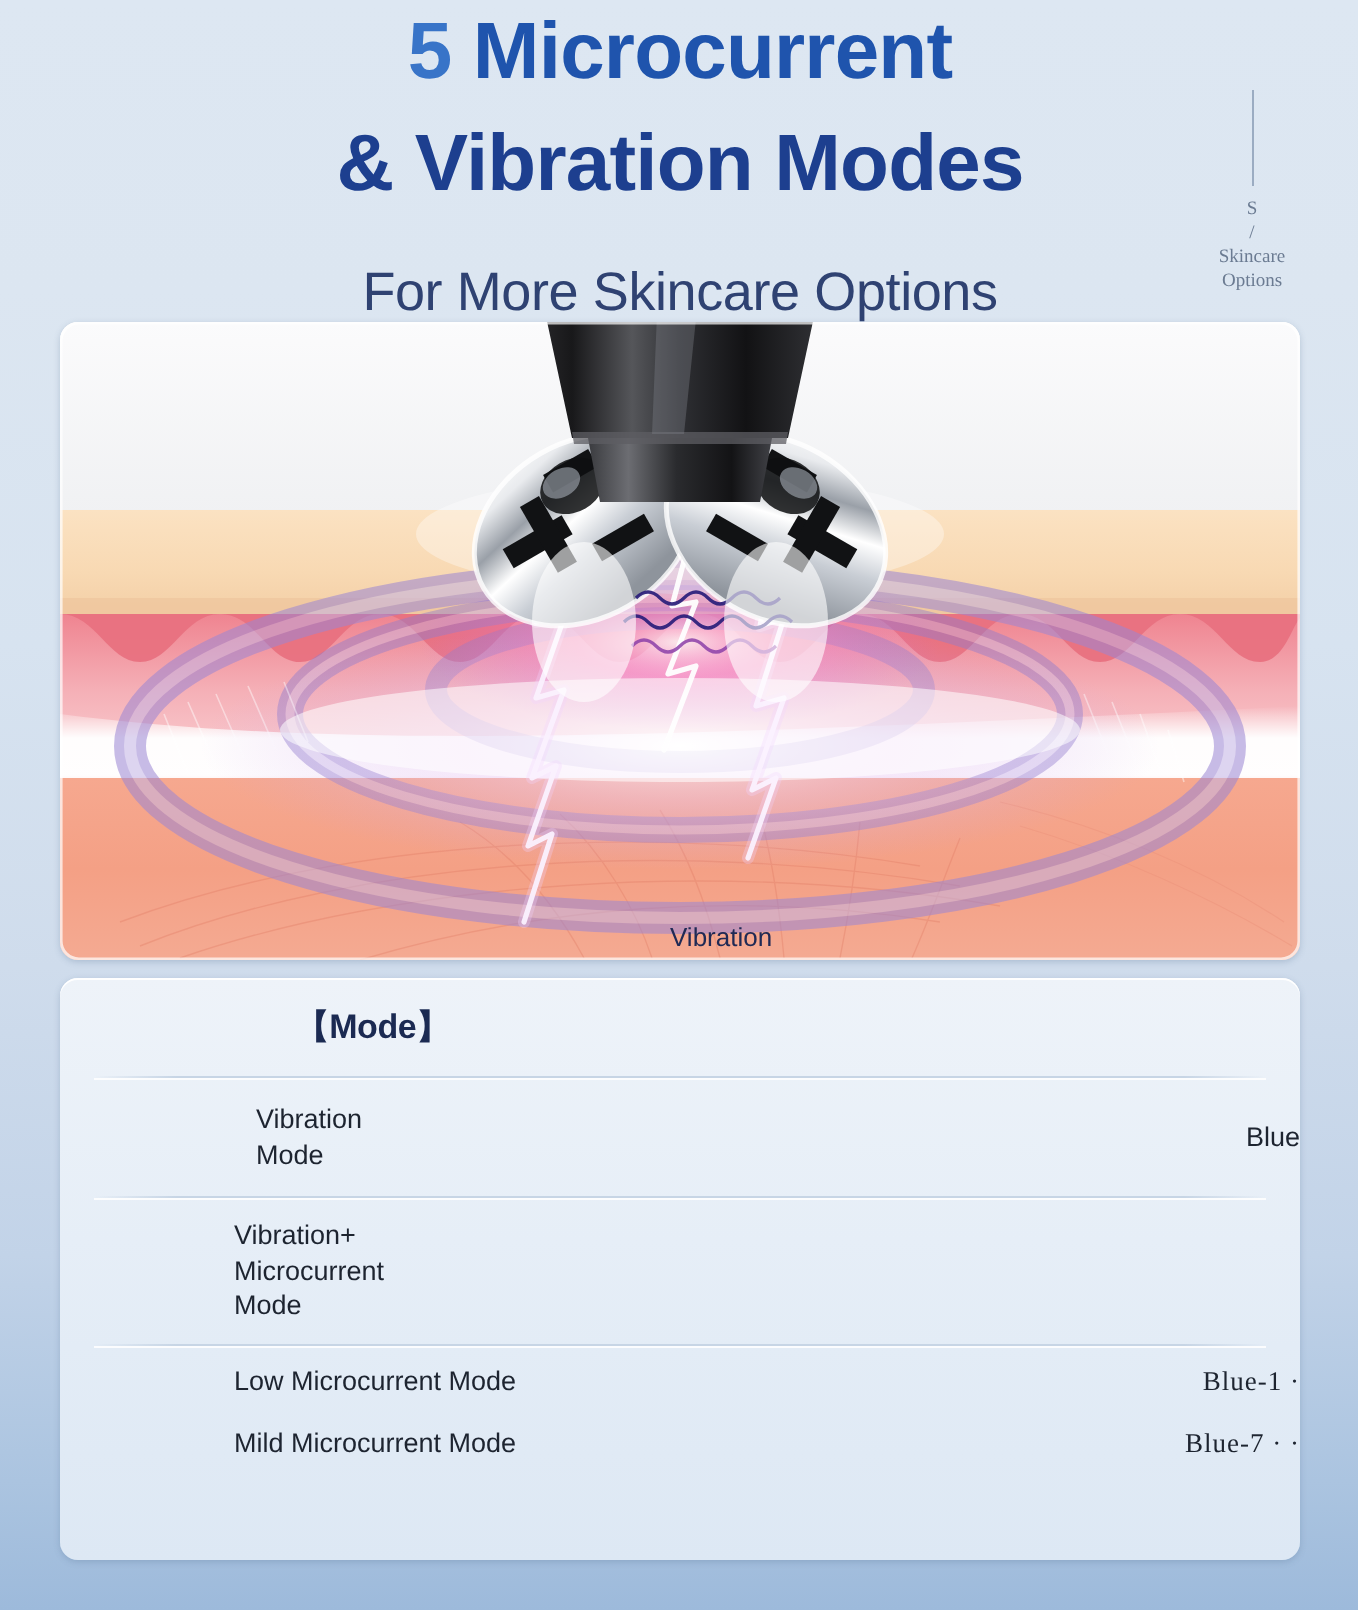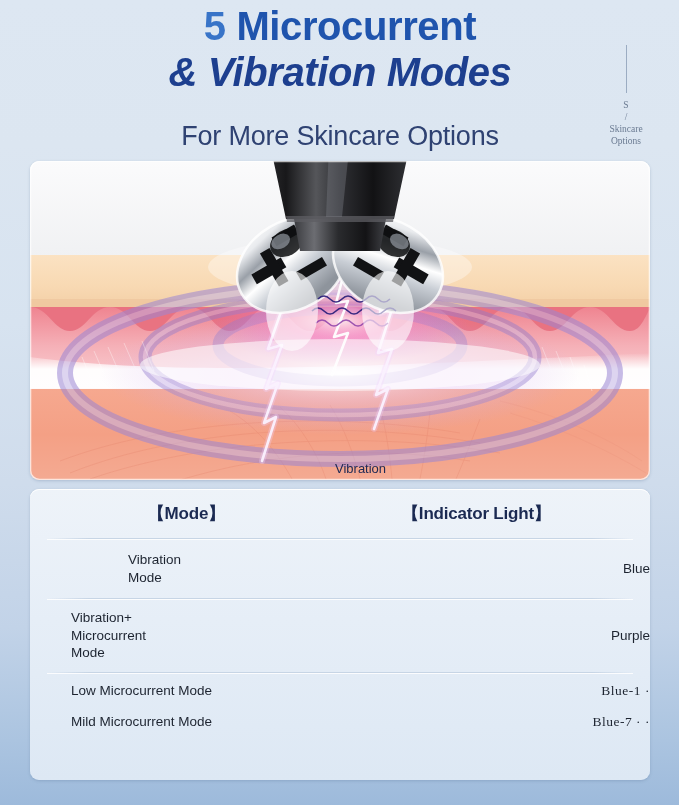--- a/index.html
+++ b/index.html
@@ -20,21 +20,21 @@
 
   
   .header { position:absolute; left:25px; top:4px; width:630px; height:148px;text-align:center; }
   .title-line1 {
     font-size:40px; font-weight:bold; color:#1f54ad;
     letter-spacing:-0.4px; line-height:44px; white-space:nowrap;
   }
   .title-line1 .num { color:#3874c8; }
   .title-line2 {
     font-size:40px; font-weight:bold; color:#1d3f8f;
-    letter-spacing:-0.4px; line-height:46px; margin-top:1px; white-space:nowrap;font-style:italic;
+    letter-spacing:-0.4px; line-height:46px; margin-top:11px; white-space:nowrap;
   }
   .subtitle {
     font-size:27px; color:#2f4272; line-height:34px;
     margin-top:24px; letter-spacing:-0.2px; white-space:nowrap;
   }
 
   
   .stamp {
     position:absolute; right:14px; top:45px; width:78px;
     text-align:center; font-family:"Liberation Serif", serif;
@@ -86,21 +86,21 @@
   }
 
   .trow { display:flex; align-items:center; }
   .trow.h2 { height:59px; }
   .trow.h3 { height:73px; }
   .trow.h1 { height:31px; }
 
   .cell { font-size:13.5px; color:#1d2430; line-height:17.5px; }
   .cell-mode  { width:44%; padding-left:98px; }
   .cell-light { width:56%; text-align:right; }
-  .cell-mode.narrow { padding-left:41px; }
+  .cell-mode.narrow { padding-left:87px; }
   .cell-light.dots { letter-spacing:.5px;font-family:Liberation Serif, serif; }
   .sub-rows { padding-top:2px; }
 </style>
 </head>
 <body>
 
 <div class="header">
   <div class="title-line1">
     <span class="num">5</span><span> Microcurrent</span>
   </div>
@@ -310,42 +310,40 @@
   </svg>
 
   <div class="lbl lbl-vibration">Vibration</div>
 
 </div>
 
 <div class="table-card">
 
   <div class="thead">
     <div class="th col-mode">【Mode】</div>
-    <div class="th col-light">【Indicator Light】</div>
   </div>
 
   <div class="divider"></div>
 
   <div class="trow h2">
     <div class="cell cell-mode">
       <div>Vibration</div>
       <div>Mode</div>
     </div>
     <div class="cell cell-light">Blue</div>
   </div>
 
   <div class="divider"></div>
 
   <div class="trow h3">
     <div class="cell cell-mode narrow">
       <div>Vibration+</div>
       <div>Microcurrent</div>
       <div>Mode</div>
     </div>
-    <div class="cell cell-light">Purple</div>
   </div>
 
   <div class="divider"></div>
 
   <div class="sub-rows">
     <div class="trow h1">
       <div class="cell cell-mode narrow">Low Microcurrent Mode</div>
       <div class="cell cell-light dots">Blue-1 ·</div>
     </div>
     <div class="trow h1">

